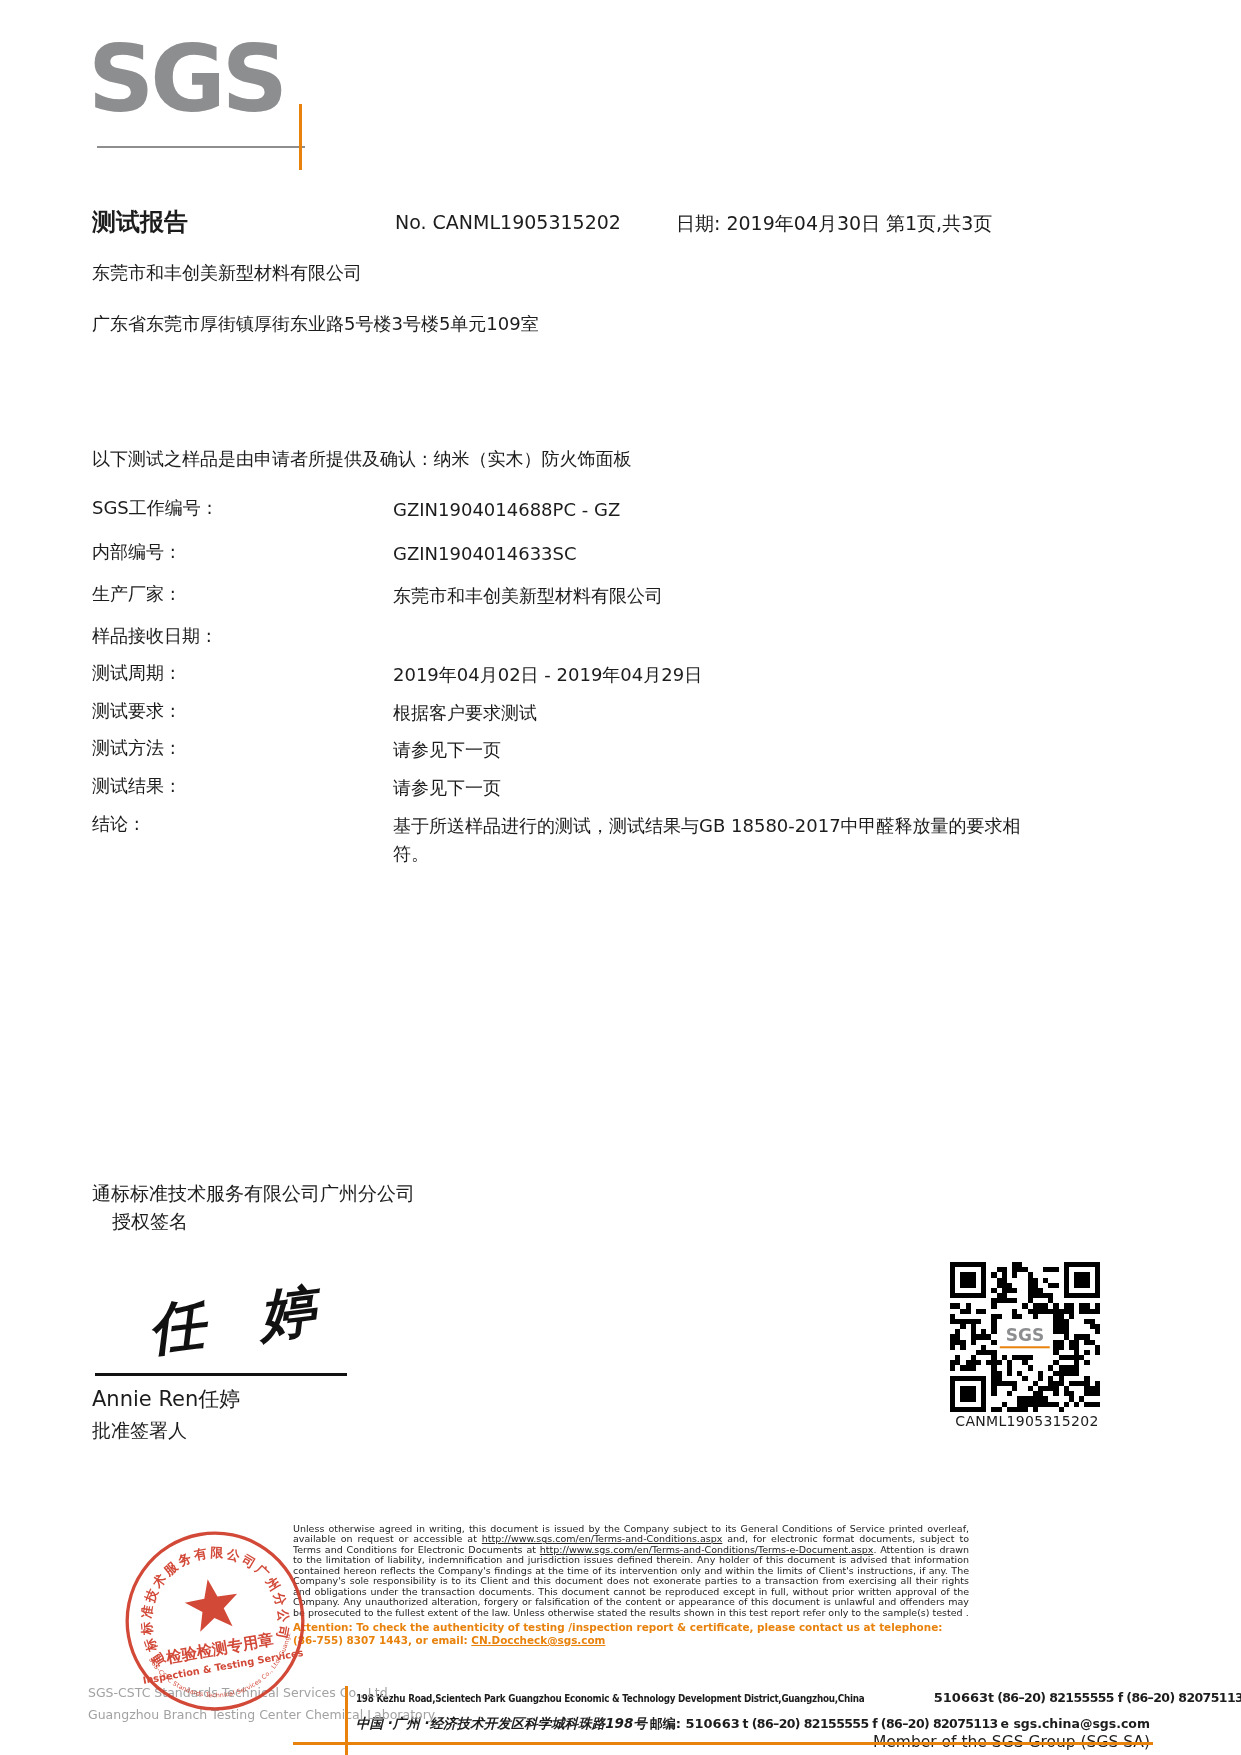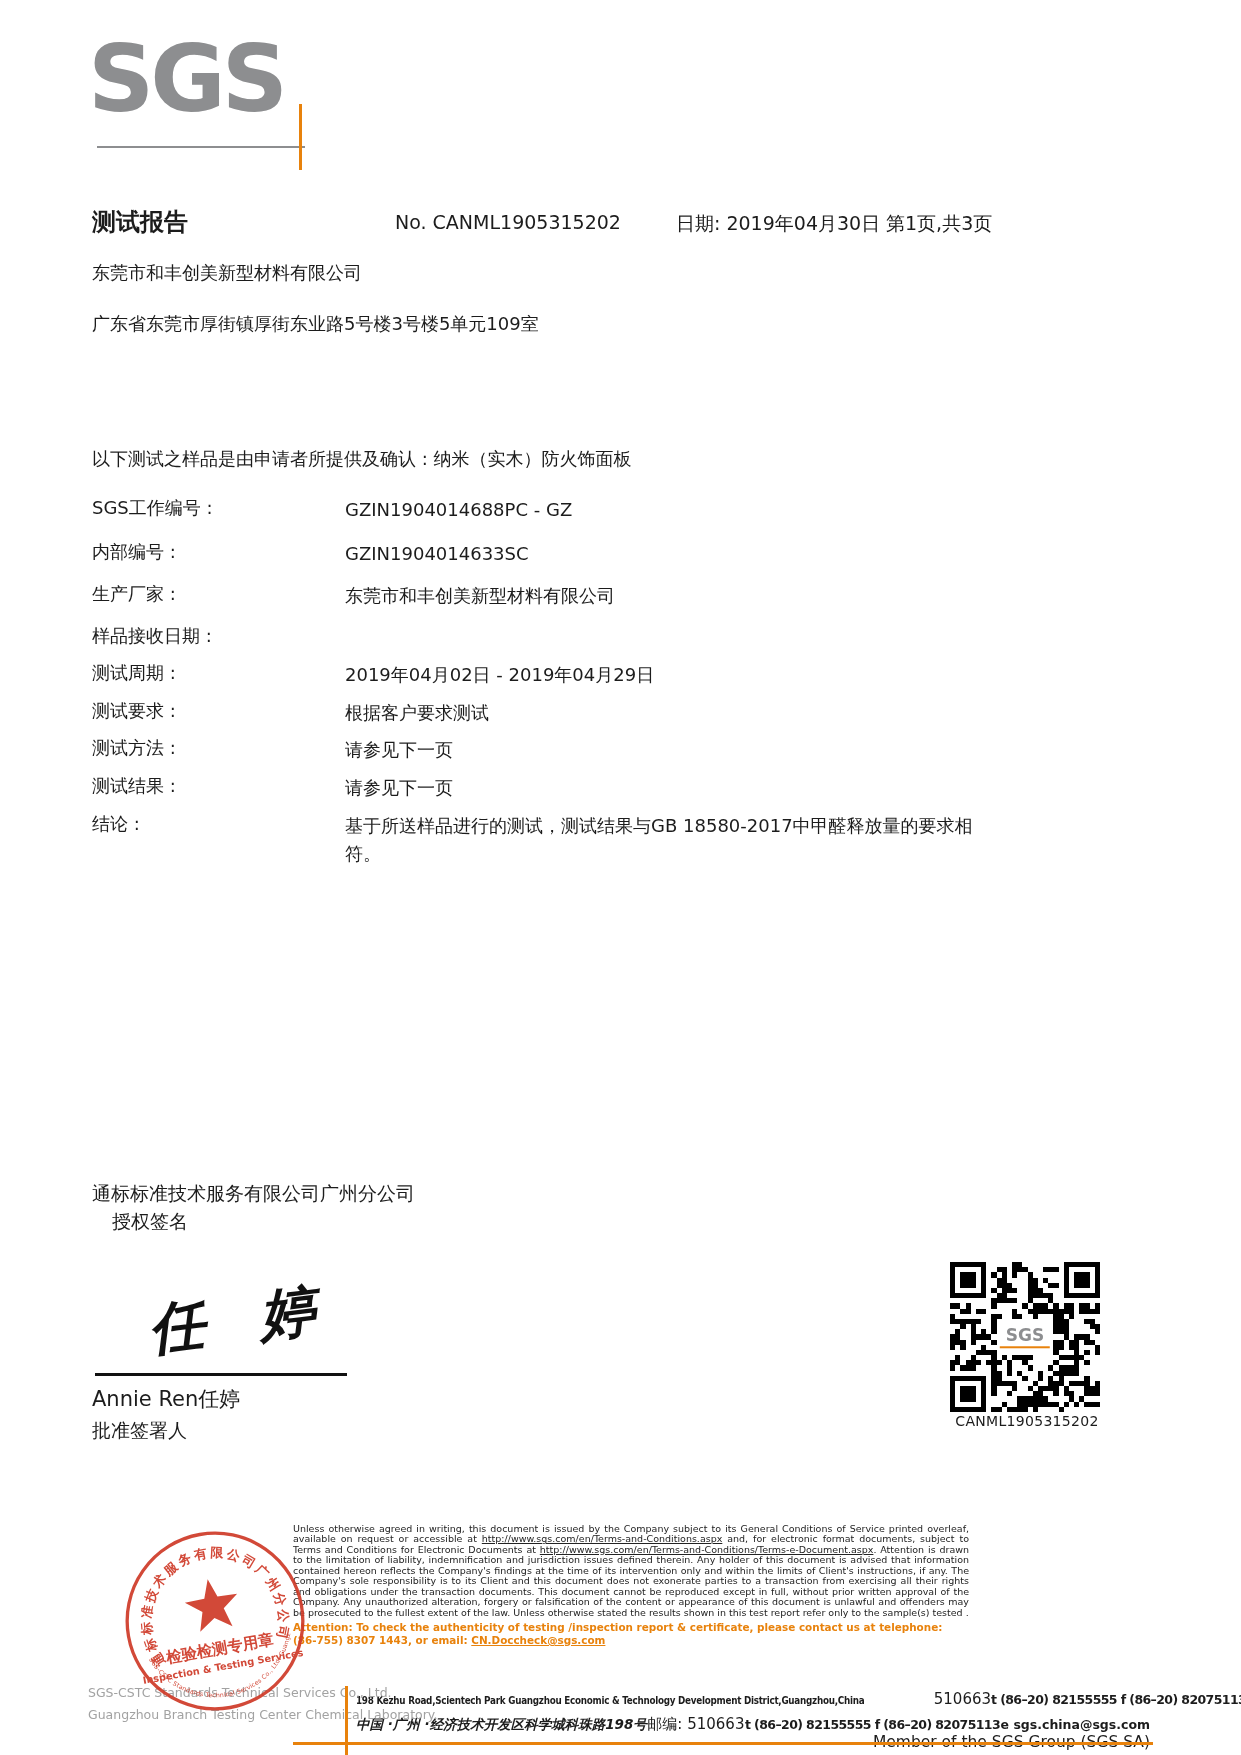--- a/index.html
+++ b/index.html
@@ -18,21 +18,21 @@
   .h-date{left:676px;top:211px;font-size:19px;}
   .h-page{left:886px;top:211px;font-size:19px;}
 
   .t18{font-size:18px;}
   .applicant-name{left:92px;top:261px;}
   .applicant-addr{left:92px;top:312px;}
   .intro{left:92px;top:447px;}
 
   .frow{position:absolute;left:92px;display:flex;}
   .flabel{width:253px;font-size:18px;flex:0 0 253px;}
-  .fvalue{font-size:18px;width:650px;line-height:1.55;}
+  .fvalue{font-size:18px;width:650px;line-height:1.55;margin-left:48px;}
 
   .sig-company{left:92px;top:1181px;font-size:19px;}
   .sig-auth{left:92px;top:1209px;font-size:19px;margin-left:20px;}
   .sig-script{left:148px;top:1282px;font-size:56px;font-weight:bold;transform:rotate(-7deg);
               font-style:italic;letter-spacing:18px;color:#111;}
   .sig-line{left:95px;top:1373px;width:252px;height:3px;background:#111;}
   .sig-name{left:92px;top:1385px;font-size:21px;}
   .sig-role{left:92px;top:1418px;font-size:19px;}
 
   
@@ -56,21 +56,21 @@
   .attention{margin-top:3px;font-size:10.4px;line-height:1.25;font-weight:bold;color:#e8820c;}
   .attention a{color:#e8820c;text-decoration:underline;}
 
   .v-orange{left:345px;top:1686px;width:3px;height:69px;background:#e8820c;z-index:2;}
   .h-orange{left:293px;top:1742px;width:860px;height:3px;background:#e8820c;z-index:2;}
 
   .addr-block{left:356px;top:1690px;width:794px;}
   .addr-row{display:flex;align-items:baseline;justify-content:space-between;height:25px;white-space:nowrap;}
   .addr-en{font-size:10px;font-weight:bold;transform:scaleX(.88);transform-origin:left;letter-spacing:-.3px;}
   .addr-cn{font-size:13.5px;font-weight:bold;font-style:italic;}
-  .addr-post{font-size:15px;font-weight:normal;}
+  .addr-post{font-size:13px;font-weight:bold;}
   .addr-contact{font-size:12.5px;font-weight:bold;letter-spacing:-.6px;}
   .addr-right{font-size:12.5px;font-weight:bold;}
 
   .member{right:91px;top:1733px;font-size:15.5px;}
 </style>
 </head>
 <body>
 
 <div class="page">
 

